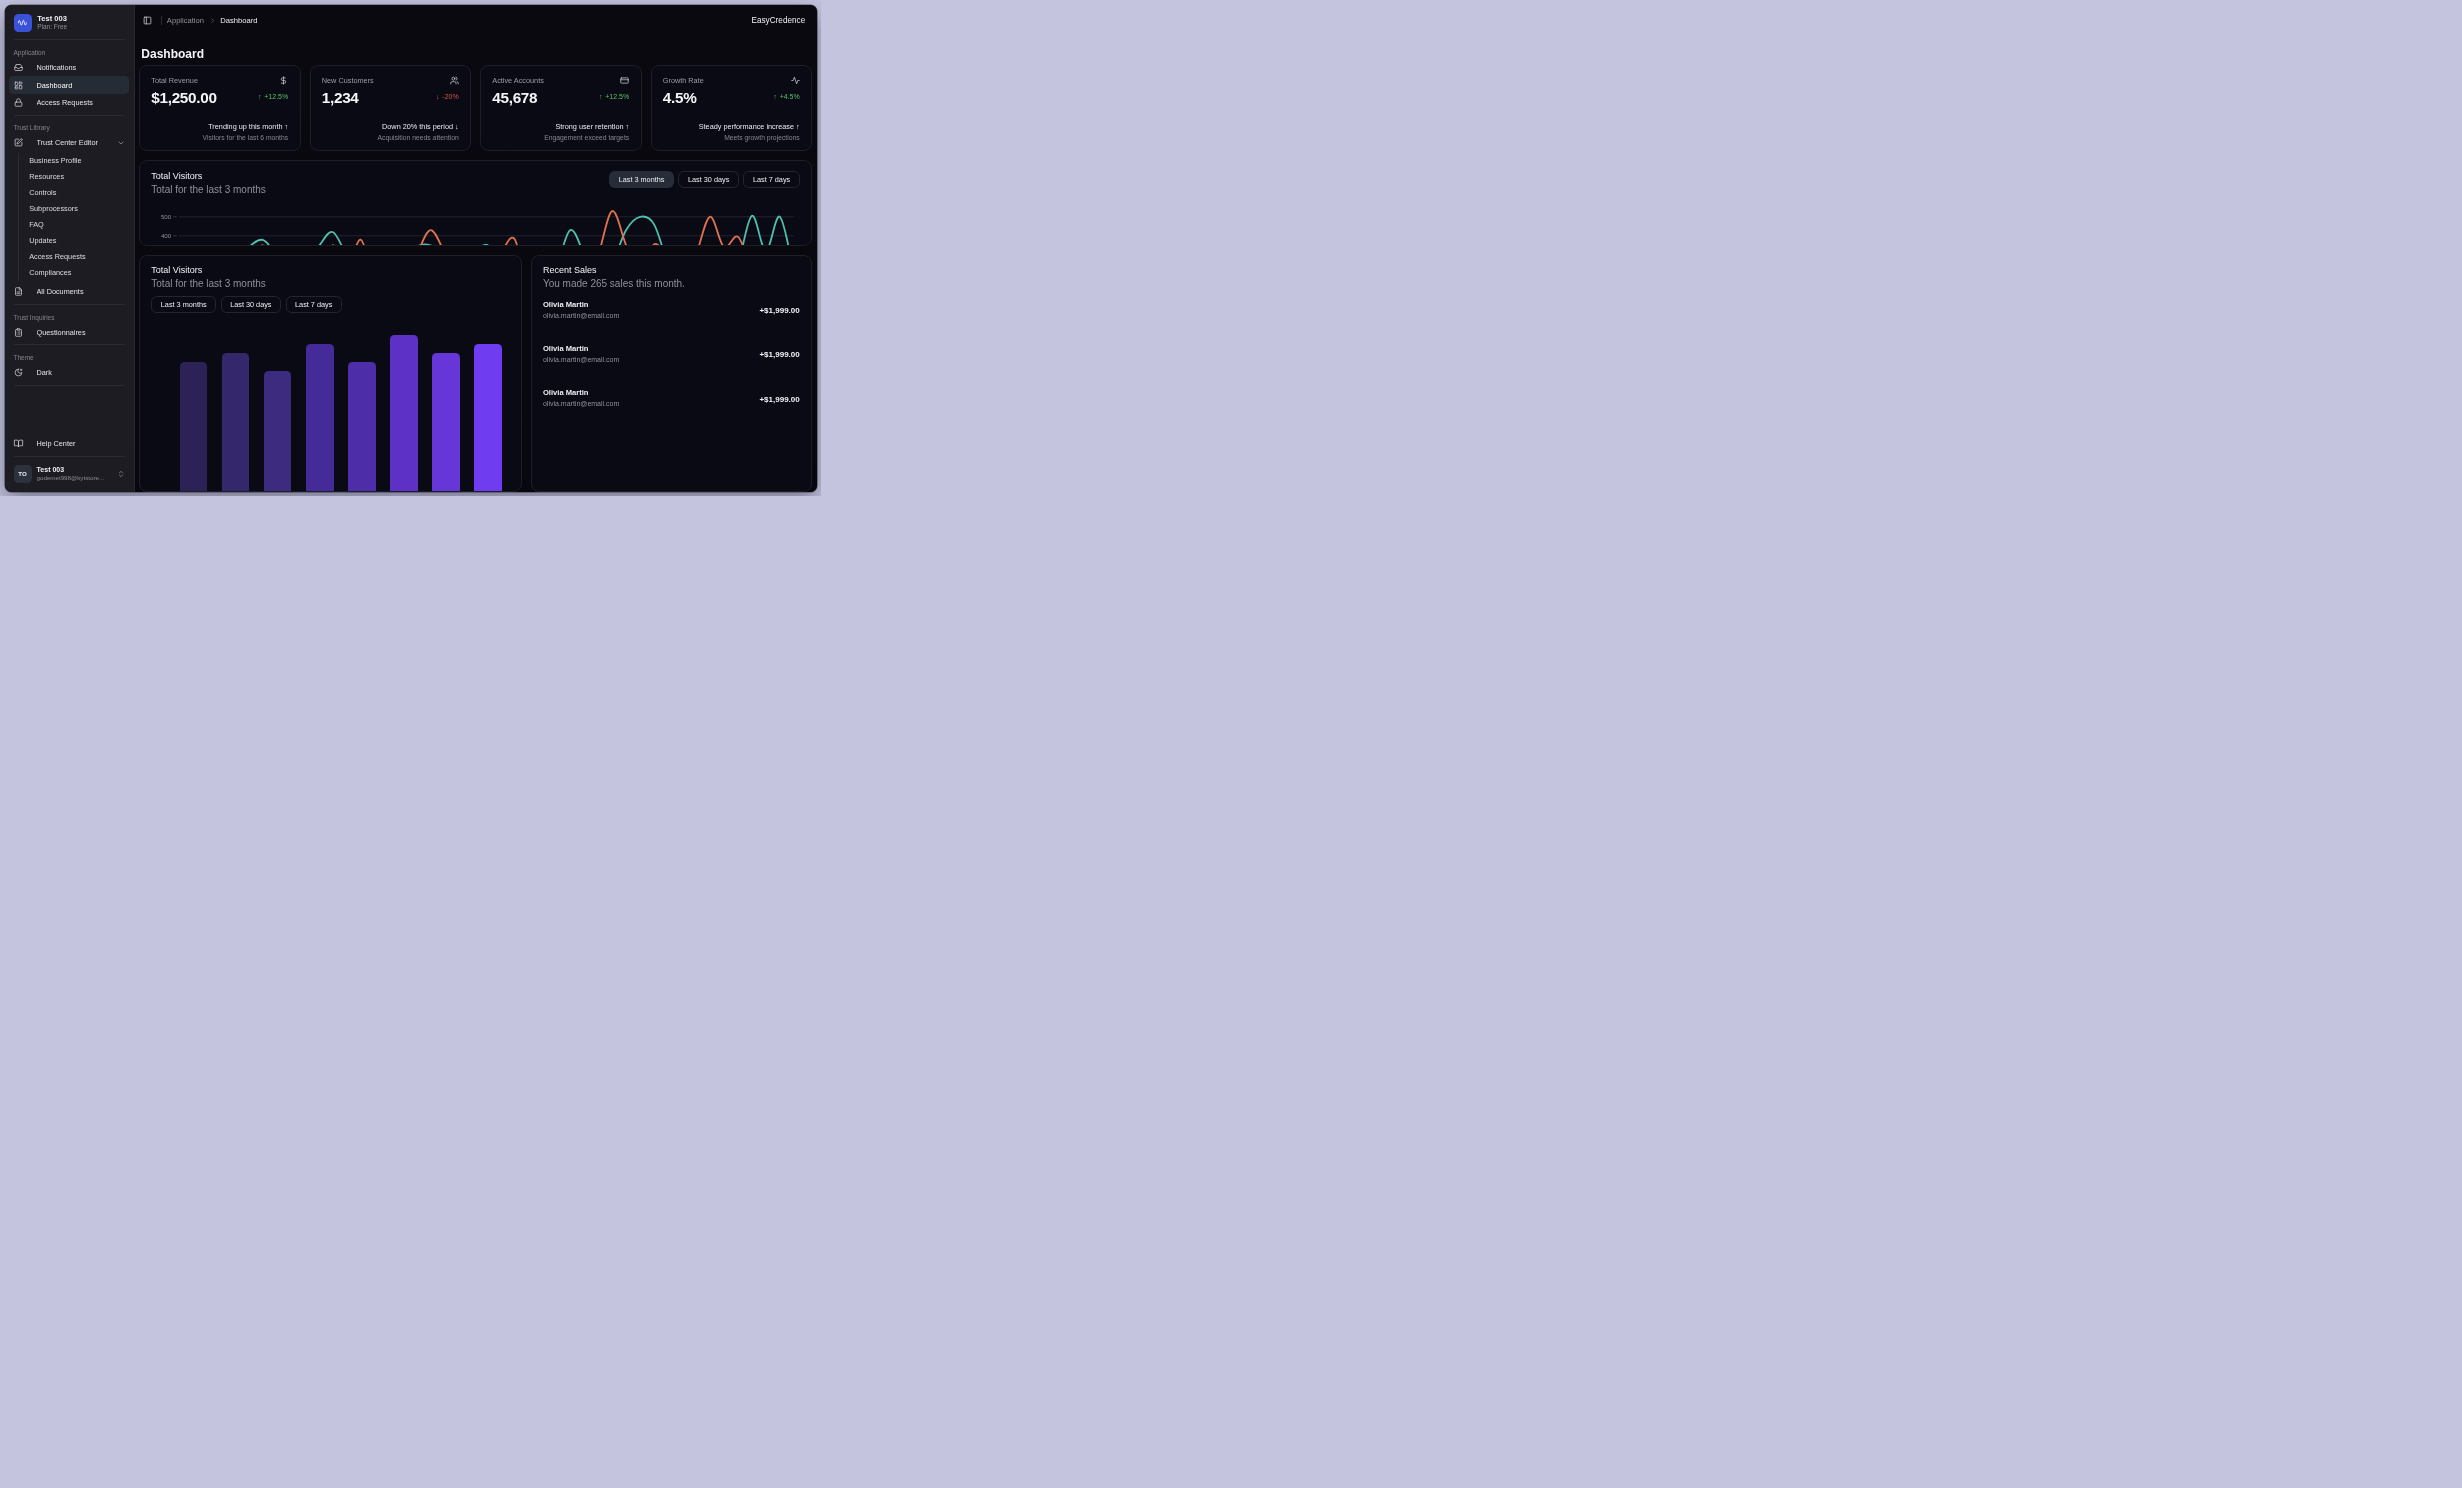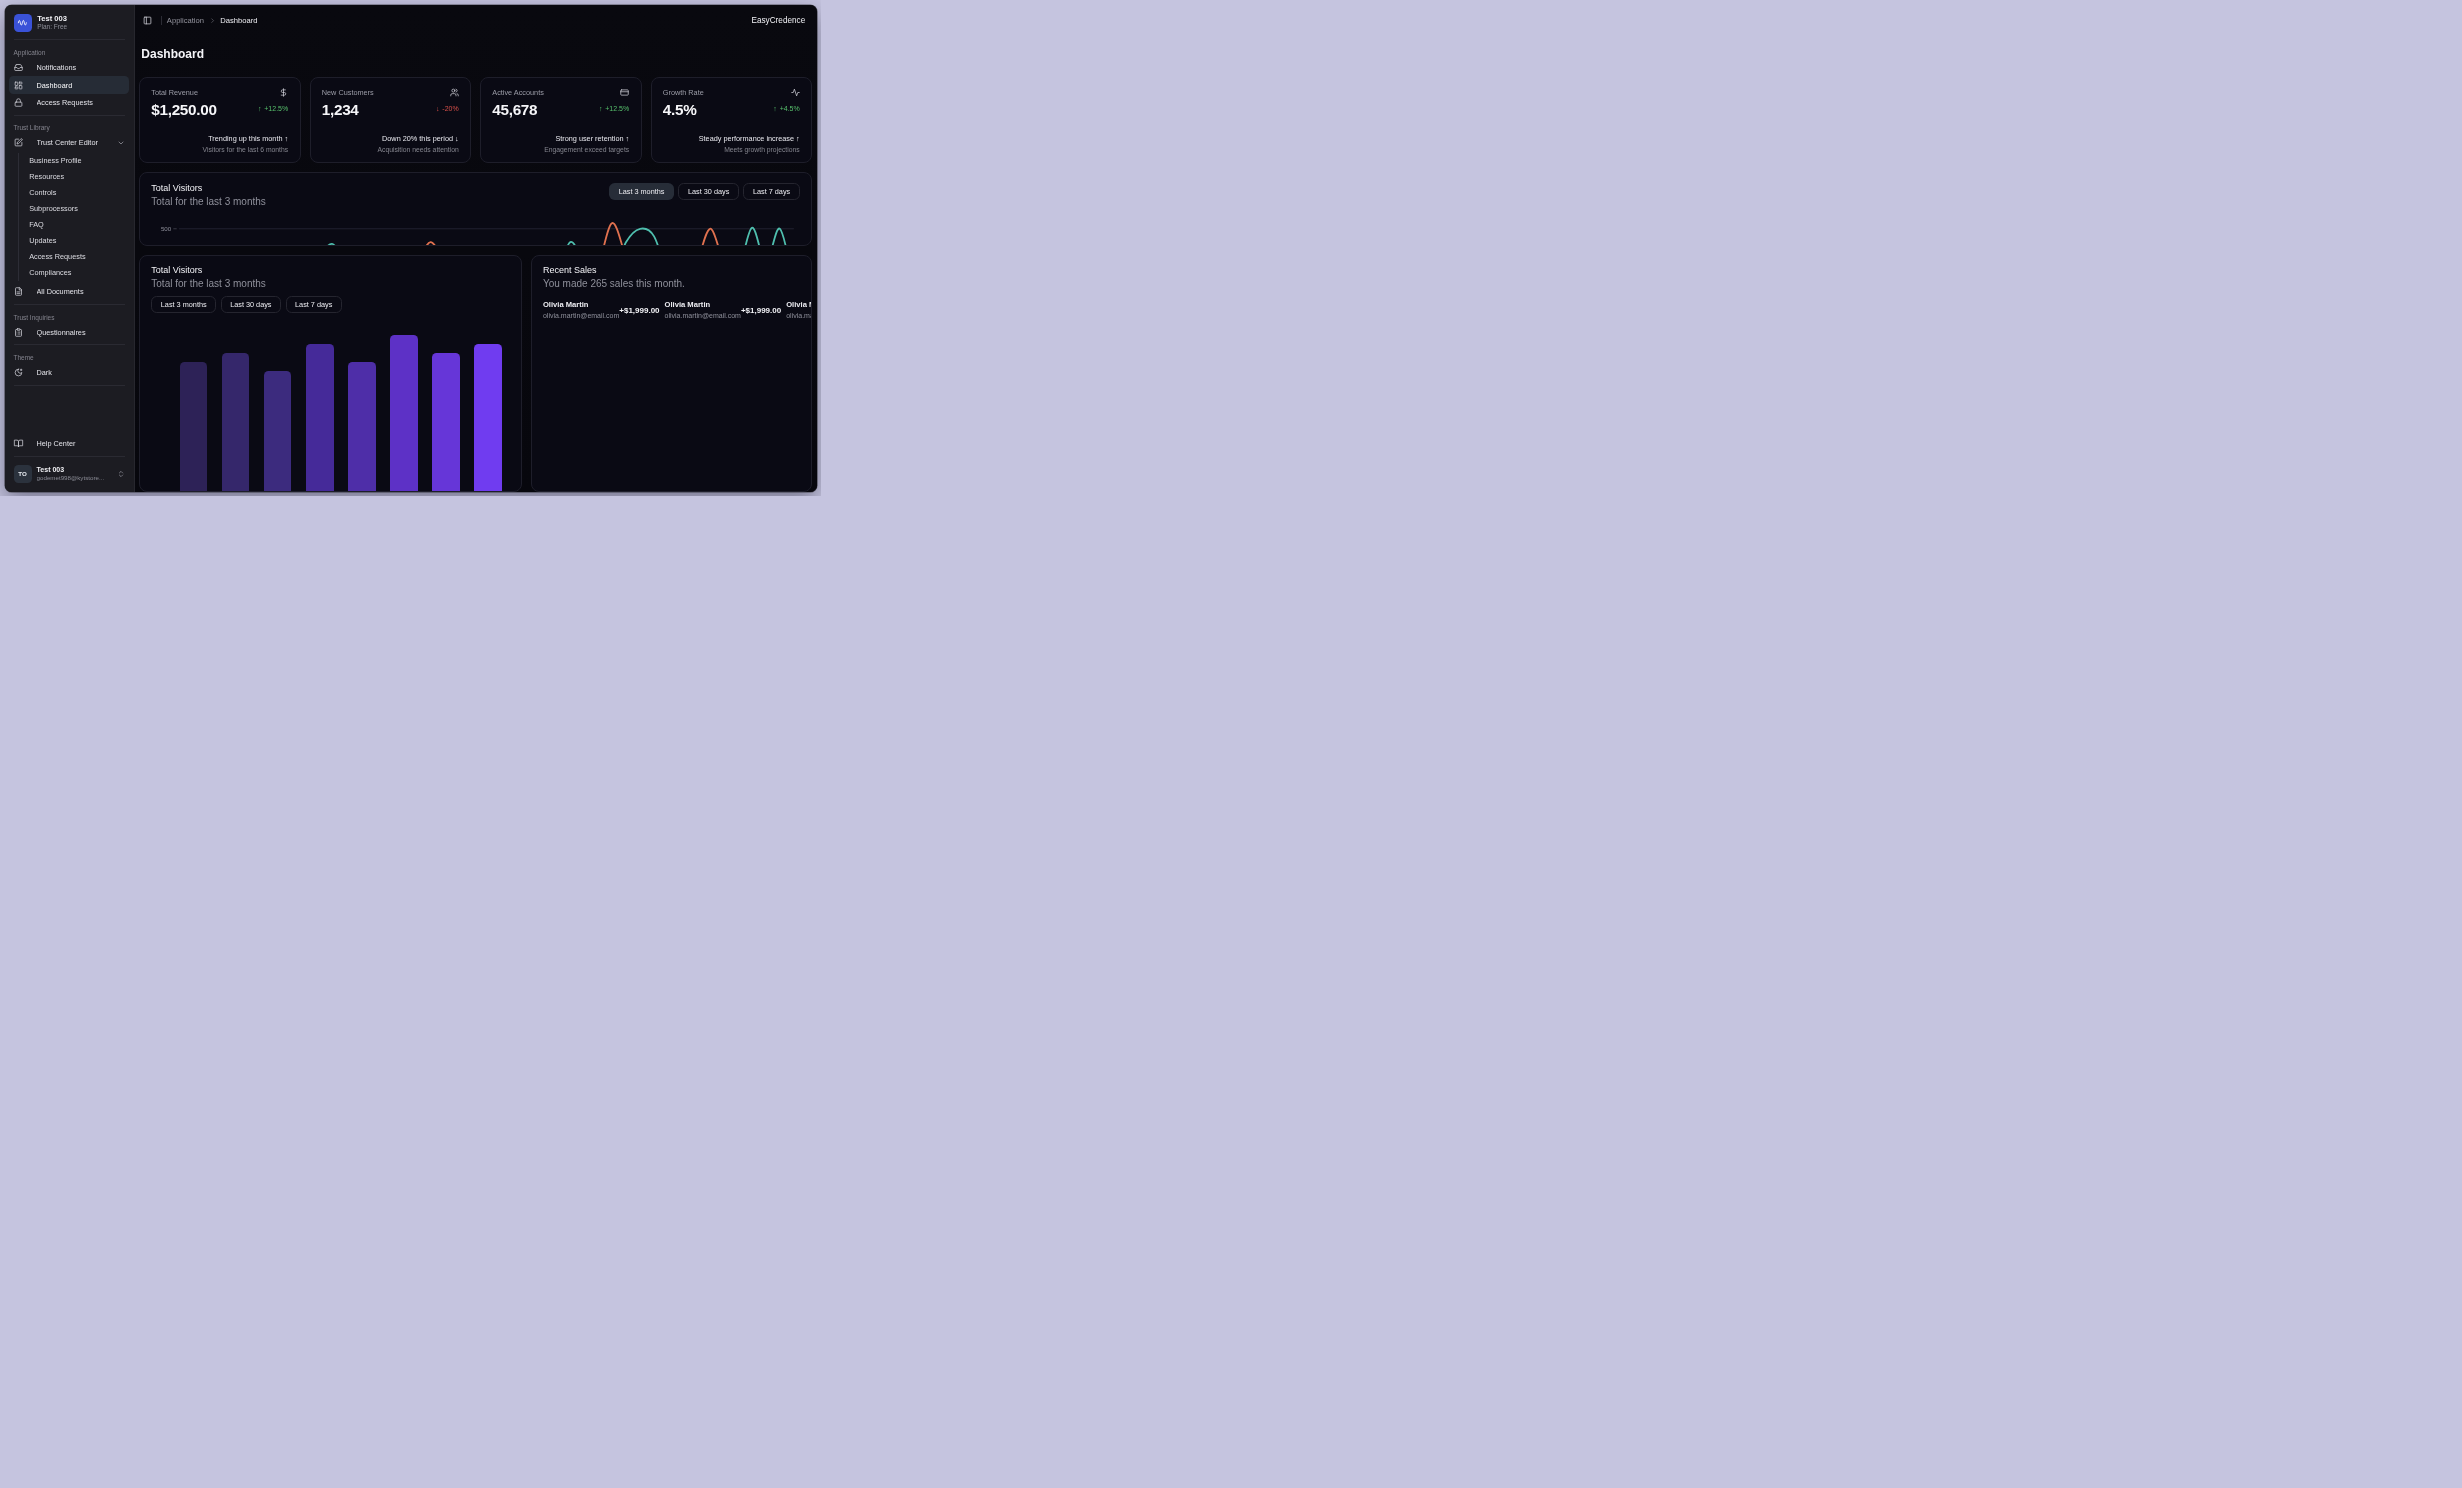--- a/index.html
+++ b/index.html
@@ -50,21 +50,21 @@
   .tb-sep{width:0.6px;height:9px;background:#2c2c35;}
   .crumb{display:flex;align-items:center;gap:4.5px;font-size:7.6px;}
   .crumb .sec{color:#93939d;}
   .crumb .chev{display:flex;color:#6f6f79;}
   .crumb .chev svg{width:7.3px;height:7.3px;}
   .crumb .cur{color:#ededf2;}
   .brand{margin-left:auto;font-size:8.2px;color:#f2f2f6;font-weight:500;padding-right:4.5px;}
   .page-body{flex:1;min-height:0;display:flex;flex-direction:column;padding:0 4.5px;overflow:hidden;}
   .page-title{font-size:12px;font-weight:700;color:#f4f4f8;margin:19px 2.3px 0;}
   
-  .stats-row{display:grid;grid-template-columns:repeat(4,1fr);gap:9px;margin-top:16px;}
+  .stats-row{display:grid;grid-template-columns:repeat(4,1fr);gap:9px;margin-top:4px;}
   .card{background:#0a0a14;border:0.6px solid #1e1e2a;border-radius:8px;box-sizing:border-box;}
   .stat{padding:9.6px 11.3px;height:86px;display:flex;flex-direction:column;}
   .stat-head{display:flex;align-items:center;justify-content:space-between;}
   .stat-title{font-size:7.3px;color:#9b9ca7;}
   .stat-ic{color:#cdced6;display:flex;}
   .stat-ic svg{width:9px;height:9px;}
   .stat-mid{display:flex;align-items:flex-start;justify-content:space-between;margin-top:5.7px;}
   .stat-value{font-size:15.3px;font-weight:700;color:#f6f6f9;letter-spacing:-0.3px;line-height:1.1;}
   .stat-delta{font-size:7px;margin-top:2.3px;display:flex;gap:2.8px;align-items:center;}
   .stat-delta.up{color:#57c06c;}
@@ -80,21 +80,21 @@
   .ranges{display:flex;gap:4.5px;}
   .range-btn{height:17px;padding:0 8.5px;border-radius:5.7px;border:0.6px solid #25252f;background:transparent;color:#ededf2;font-size:7.3px;font-family:inherit;display:flex;align-items:center;cursor:default;}
   .range-btn.active{background:#272d38;border-color:transparent;}
   .line-chart{width:100%;height:134px;display:block;margin-top:5.7px;}
   
   .bottom-row{display:grid;grid-template-columns:1.36fr 1fr;gap:9px;margin-top:9px;height:237px;flex:none;}
   .bar-card{position:relative;padding:9.6px 11.3px;overflow:hidden;}
   .bars{position:absolute;left:40px;right:19px;top:79px;height:159px;display:flex;align-items:flex-end;gap:14.7px;}
   .bar{flex:1;border-radius:4.5px 4.5px 0 0;}
   .sales-card{padding:9.6px 11.3px;overflow:hidden;}
-  .sales-list{margin-top:11.3px;display:flex;gap:5px;}
+  .sales-list{margin-top:11.3px;display:flex;flex-direction:column;gap:23px;}
   .sale{display:flex;align-items:center;}
   .sale-name{font-size:7.6px;font-weight:600;color:#eeeef3;line-height:1.4;}
   .sale-mail{font-size:7px;color:#8f909b;line-height:1.5;}
   .sale-amt{margin-left:auto;font-size:8px;font-weight:600;color:#f2f2f6;}
   svg{overflow:visible;}
 </style>
 </head>
 <body>
 
 <div class="win">

